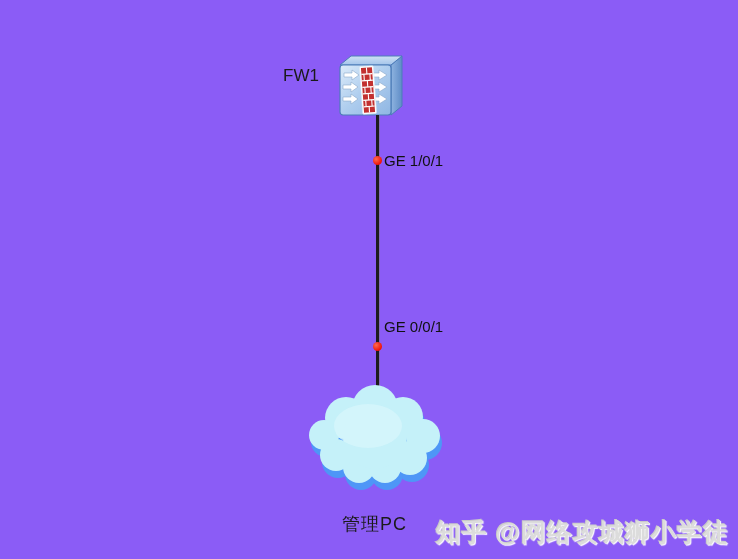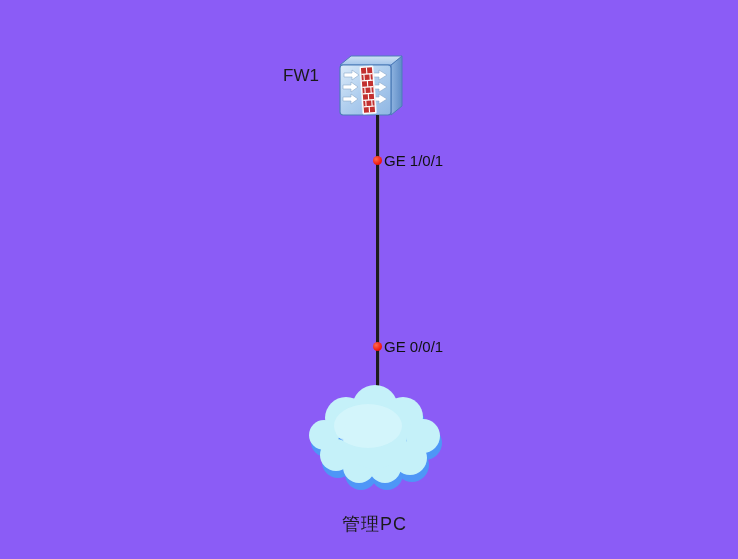--- a/index.html
+++ b/index.html
@@ -40,21 +40,21 @@
   }
   #port-dot-1 { left: 373px; top: 156px; }
   #port-dot-2 { left: 373px; top: 342px; }
 
   .port-label {
     font-size: 15px;
     color: #111111;
     white-space: nowrap;
   }
   #port-label-1 { left: 384px; top: 152px; text-align: right; }
-  #port-label-2 { left: 384px; top: 338px; }
+  #port-label-2 { left: 384px; top: 318px; }
 
   #cloud-icon { left: 306px; top: 382px; width: 142px; height: 112px; }
 
   #cloud-label {
     left: 342px; top: 512px;
     font-size: 18px;
     color: #1a1a1a;
     letter-spacing: 1px;
     white-space: nowrap;
   }
@@ -169,14 +169,15 @@
       <circle cx="30" cy="73" r="16"></circle>
       <circle cx="18" cy="53" r="15"></circle>
       <circle cx="69" cy="55" r="32"></circle>
     </g>
 
     <ellipse cx="62" cy="44" rx="34" ry="22" fill="#d9f7fc" opacity="0.7"></ellipse>
   </svg>
 
   <div class="abs" id="cloud-label">管理PC</div>
 
+  <div class="abs" id="watermark">知乎 @网络攻城狮小学徒</div>
 
 </div>
 
 </body></html>

